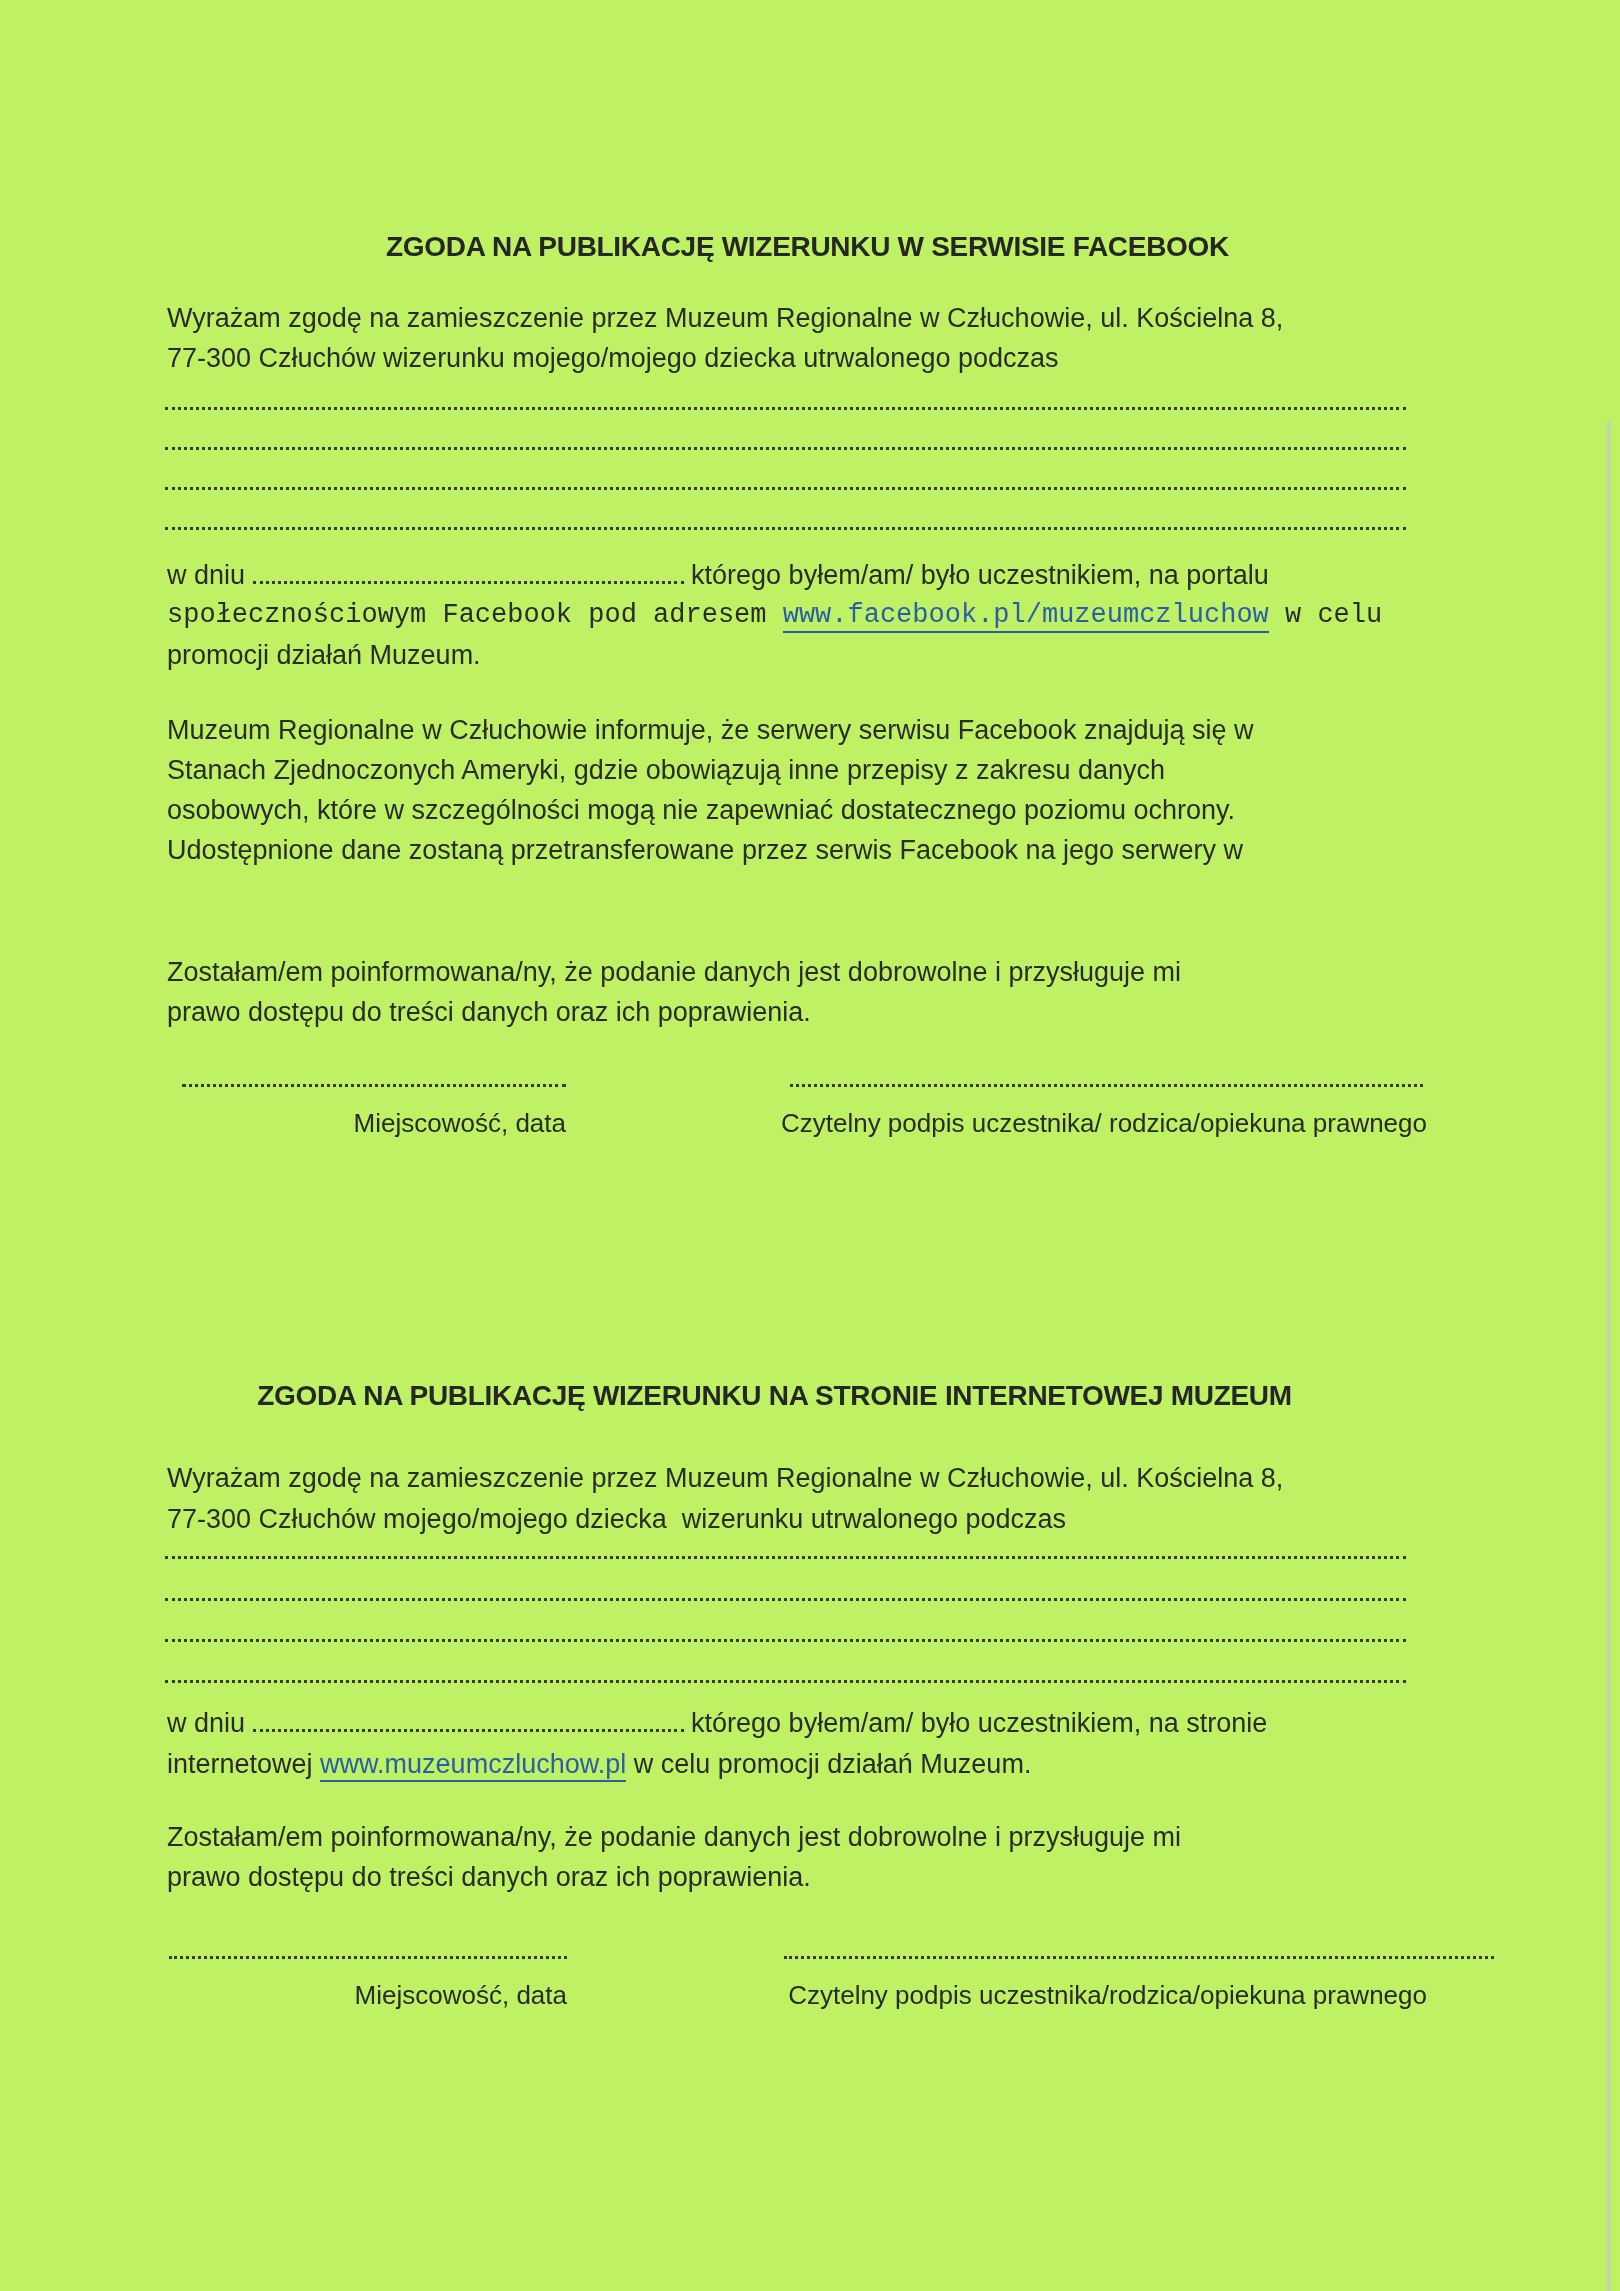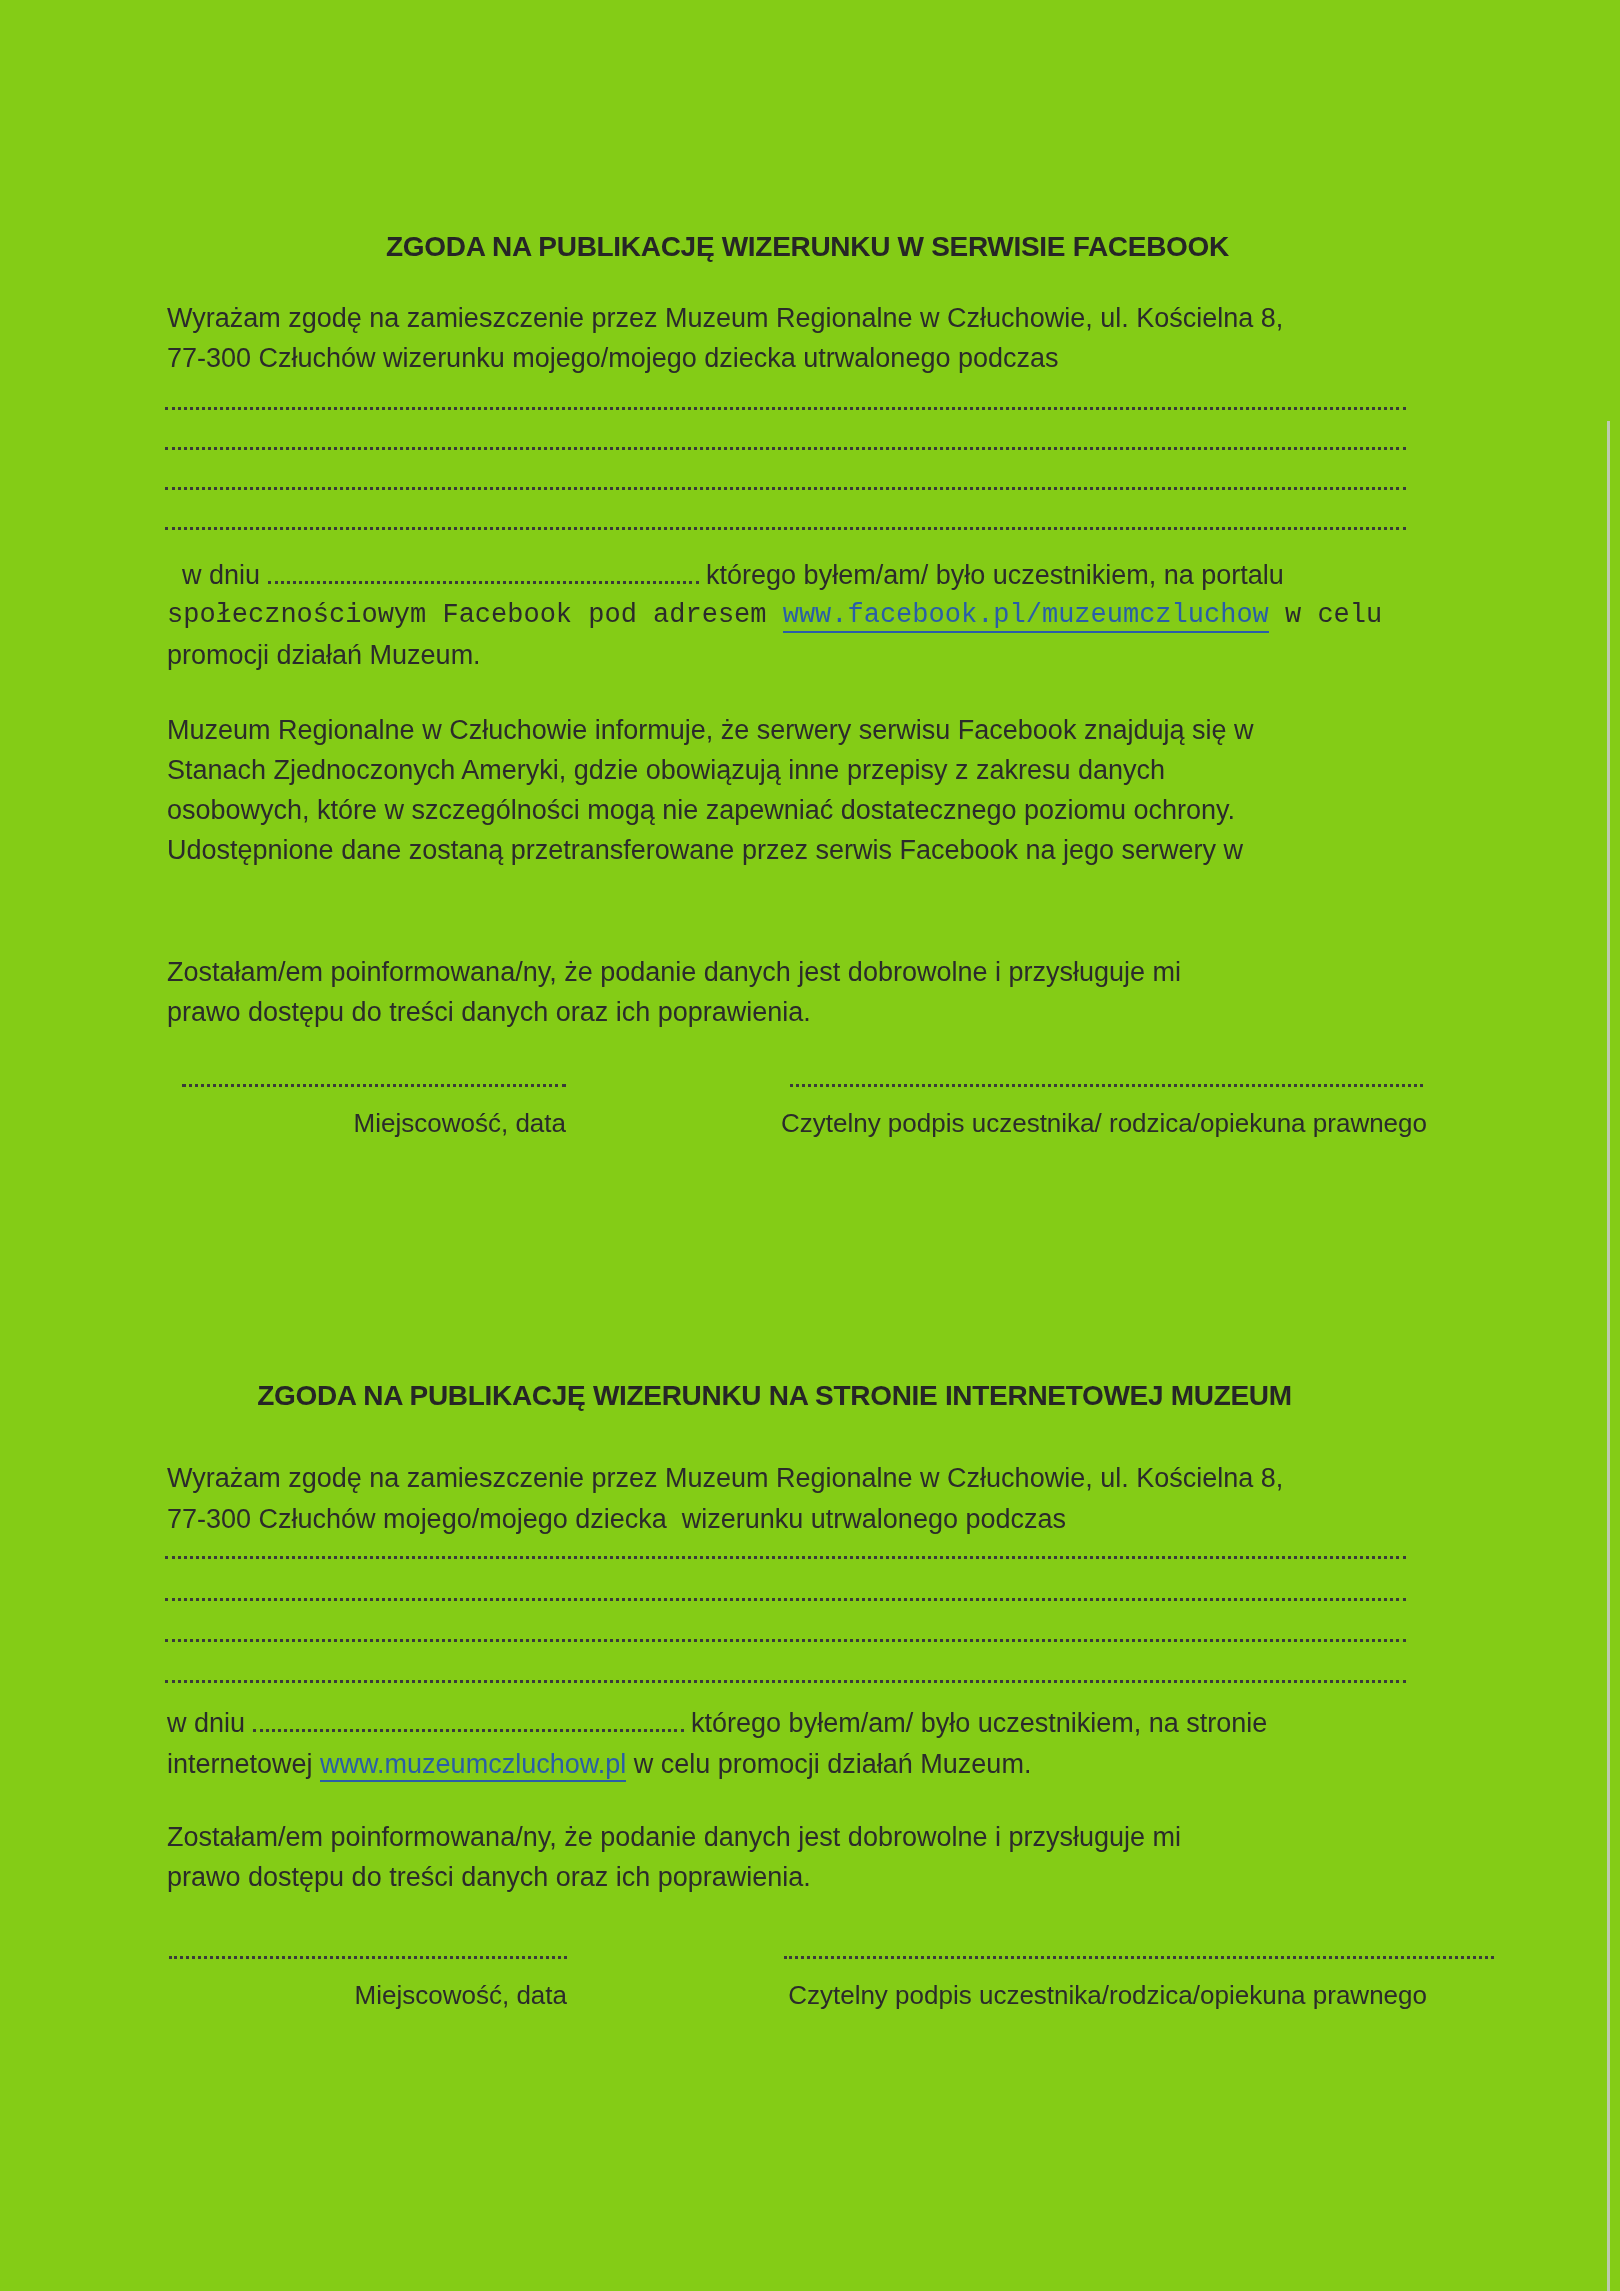--- a/index.html
+++ b/index.html
@@ -1,20 +1,20 @@
 <!DOCTYPE html>
 <html><head>
 <meta charset="utf-8">
 <style>
   html, body { margin: 0; padding: 0; background: #ffffff; }
   .page {
     position: relative;
     width: 1620px;
     height: 2292px;
-    background: #84cc16;
+    background: #bef264;
     font-family: "Liberation Sans", sans-serif;
     color: #2b2b2b;
     overflow: hidden;
   }
   .t {
     position: absolute;
     width: 1255px;
     text-align: center;
     font-weight: bold;
     font-size: 28px;
@@ -84,21 +84,21 @@
   <div class="t" style="top:233px; left:180px;">ZGODA NA PUBLIKACJĘ WIZERUNKU W SERWISIE FACEBOOK</div>
 
   <div class="bl" style="top:302px;">Wyrażam zgodę na zamieszczenie przez Muzeum Regionalne w Człuchowie, ul. Kościelna 8,</div>
   <div class="bl" style="top:342px;">77-300 Człuchów wizerunku mojego/mojego dziecka utrwalonego podczas</div>
 
   <div class="dotrule" style="top:407px;"></div>
   <div class="dotrule" style="top:447px;"></div>
   <div class="dotrule" style="top:487px;"></div>
   <div class="dotrule" style="top:527px;"></div>
 
-  <div class="bl" style="top:559px;margin-left:15px;"><span>w dniu </span><span class="leader"></span><span> którego byłem/am/ było uczestnikiem, na portalu</span></div>
+  <div class="bl" style="top:559px;"><span>w dniu </span><span class="leader"></span><span> którego byłem/am/ było uczestnikiem, na portalu</span></div>
 
   <div class="bl" style="top:599px;font-family:Liberation Mono, monospace;"><span>społecznościowym Facebook pod adresem </span><a class="doclink">www.facebook.pl/muzeumczluchow</a><span> w celu</span></div>
 
   <div class="bl" style="top:639px;">promocji działań Muzeum.</div>
 
   <div class="bl" style="top:714px;">Muzeum Regionalne w Człuchowie informuje, że serwery serwisu Facebook znajdują się w</div>
   <div class="bl" style="top:754px;">Stanach Zjednoczonych Ameryki, gdzie obowiązują inne przepisy z zakresu danych</div>
   <div class="bl" style="top:794px;">osobowych, które w szczególności mogą nie zapewniać dostatecznego poziomu ochrony.</div>
   <div class="bl" style="top:834px;">Udostępnione dane zostaną przetransferowane przez serwis Facebook na jego serwery w</div>
 

